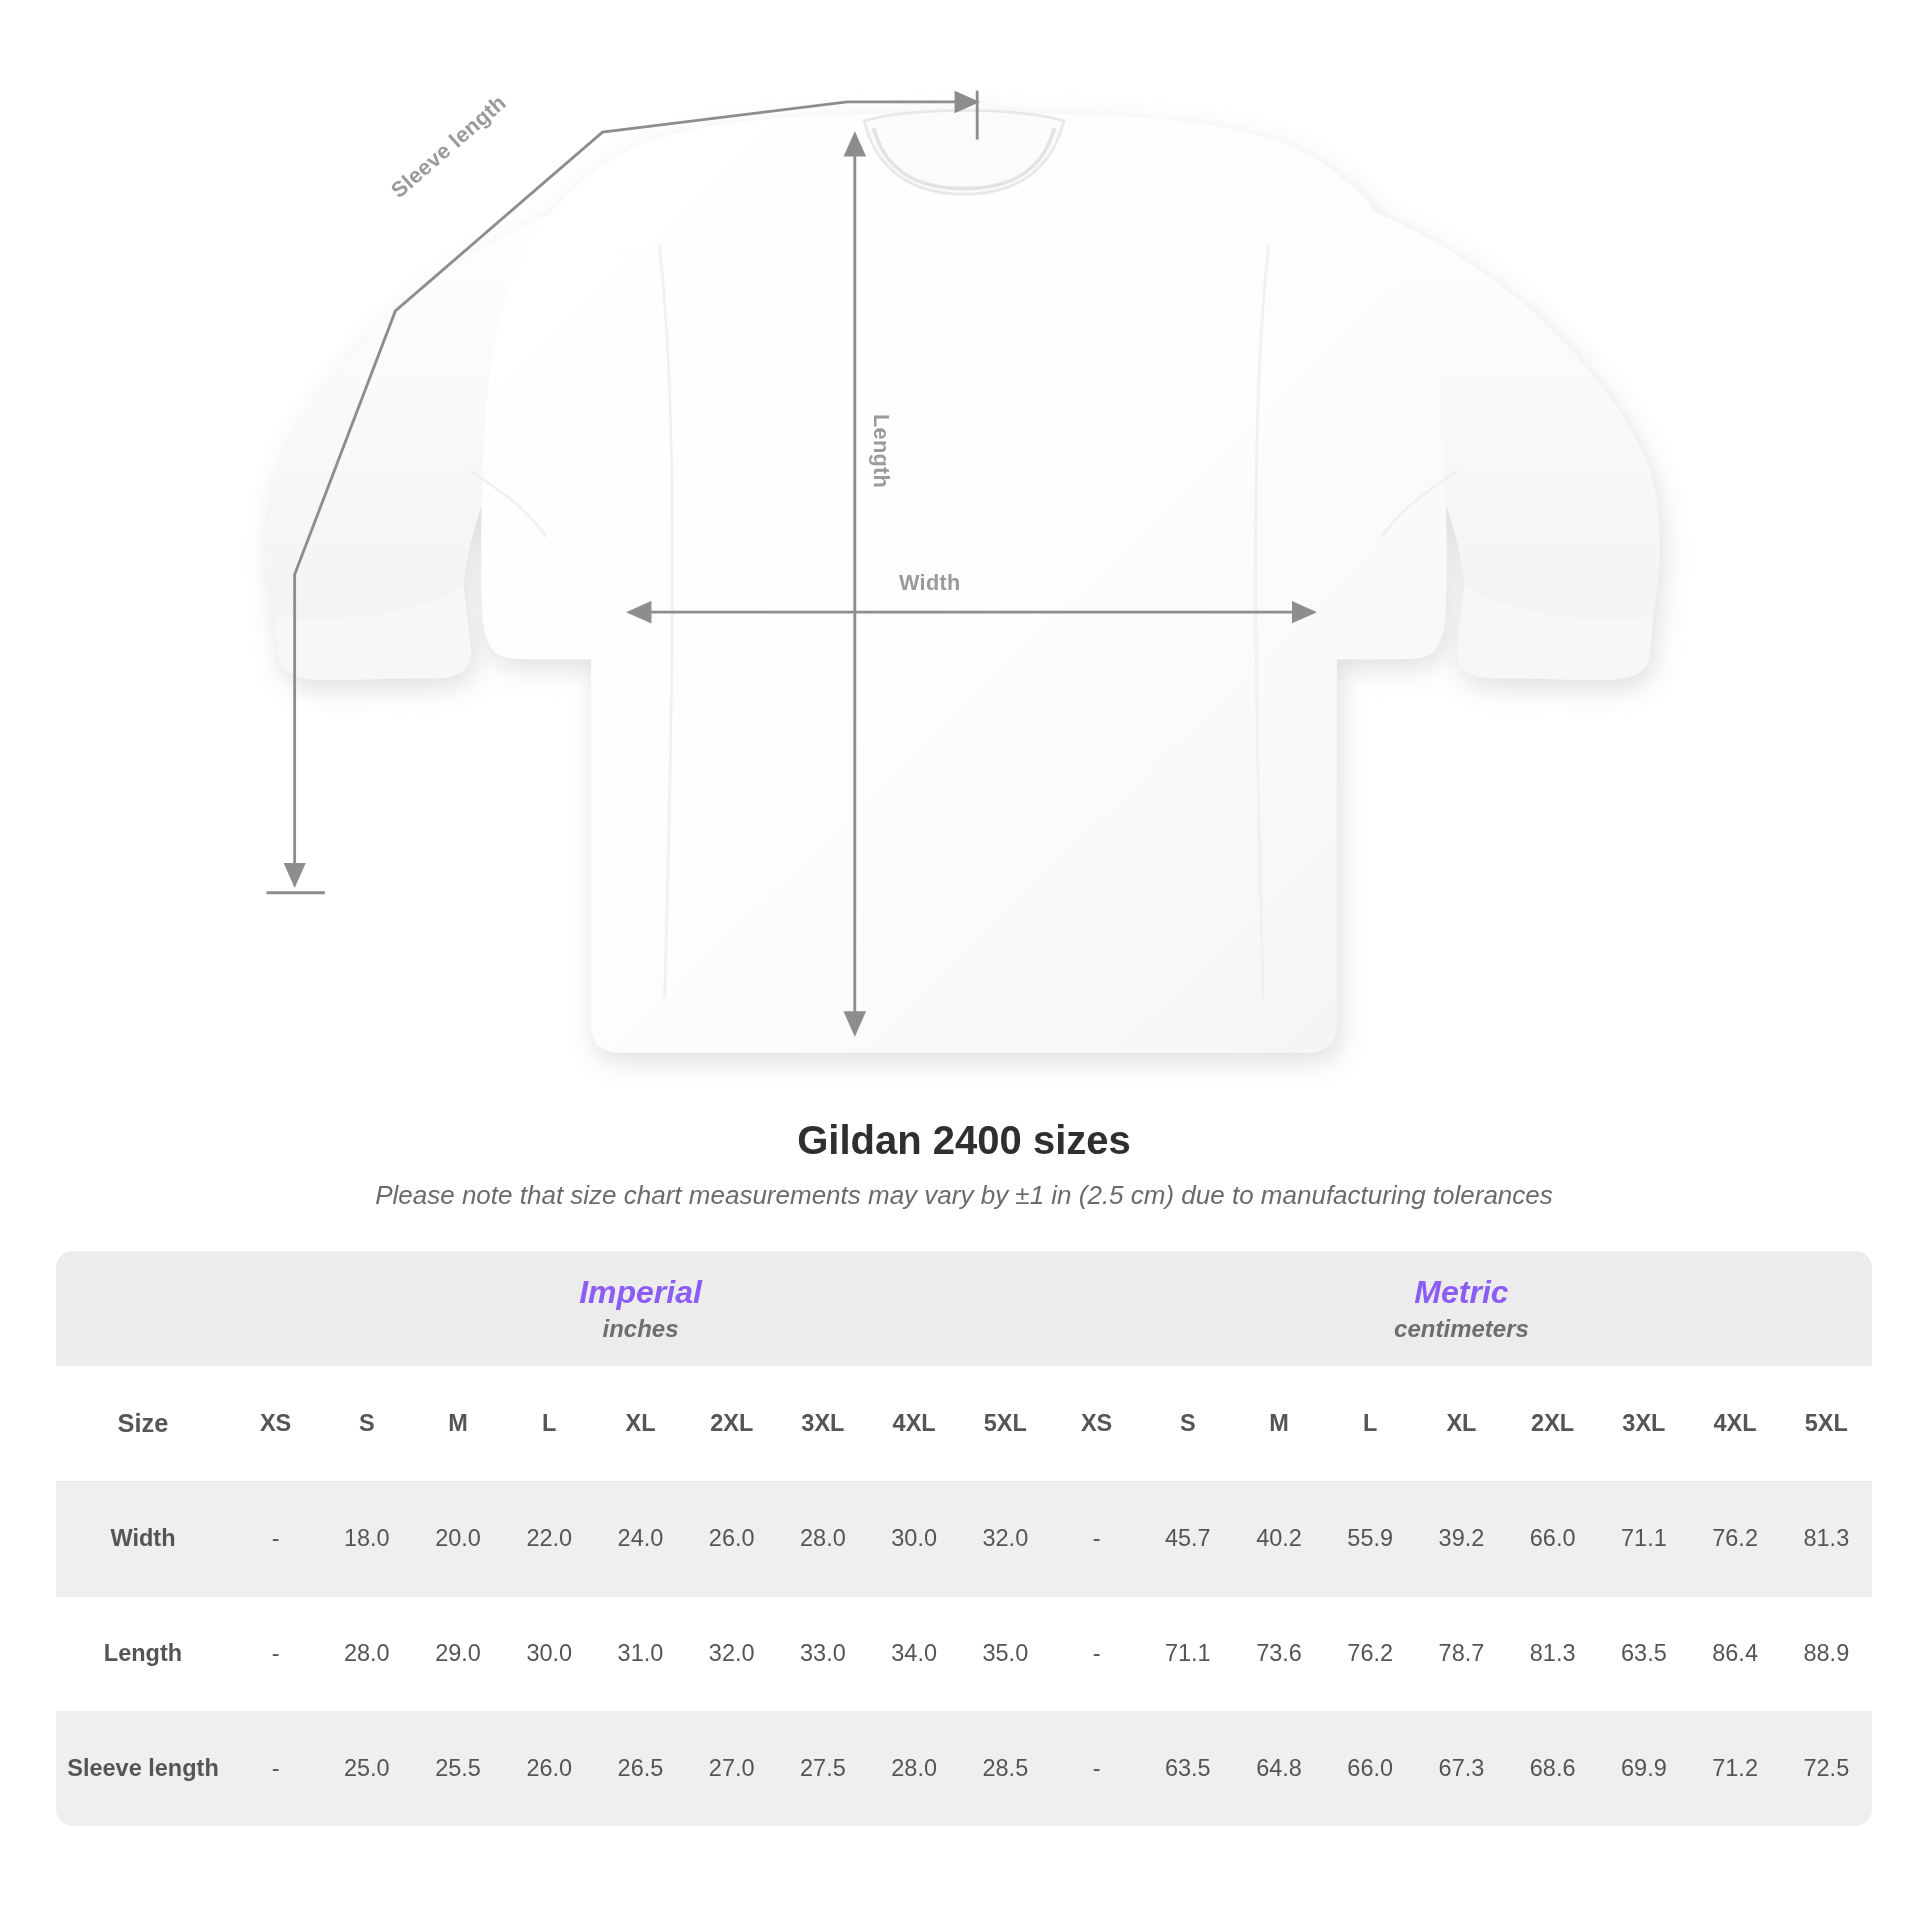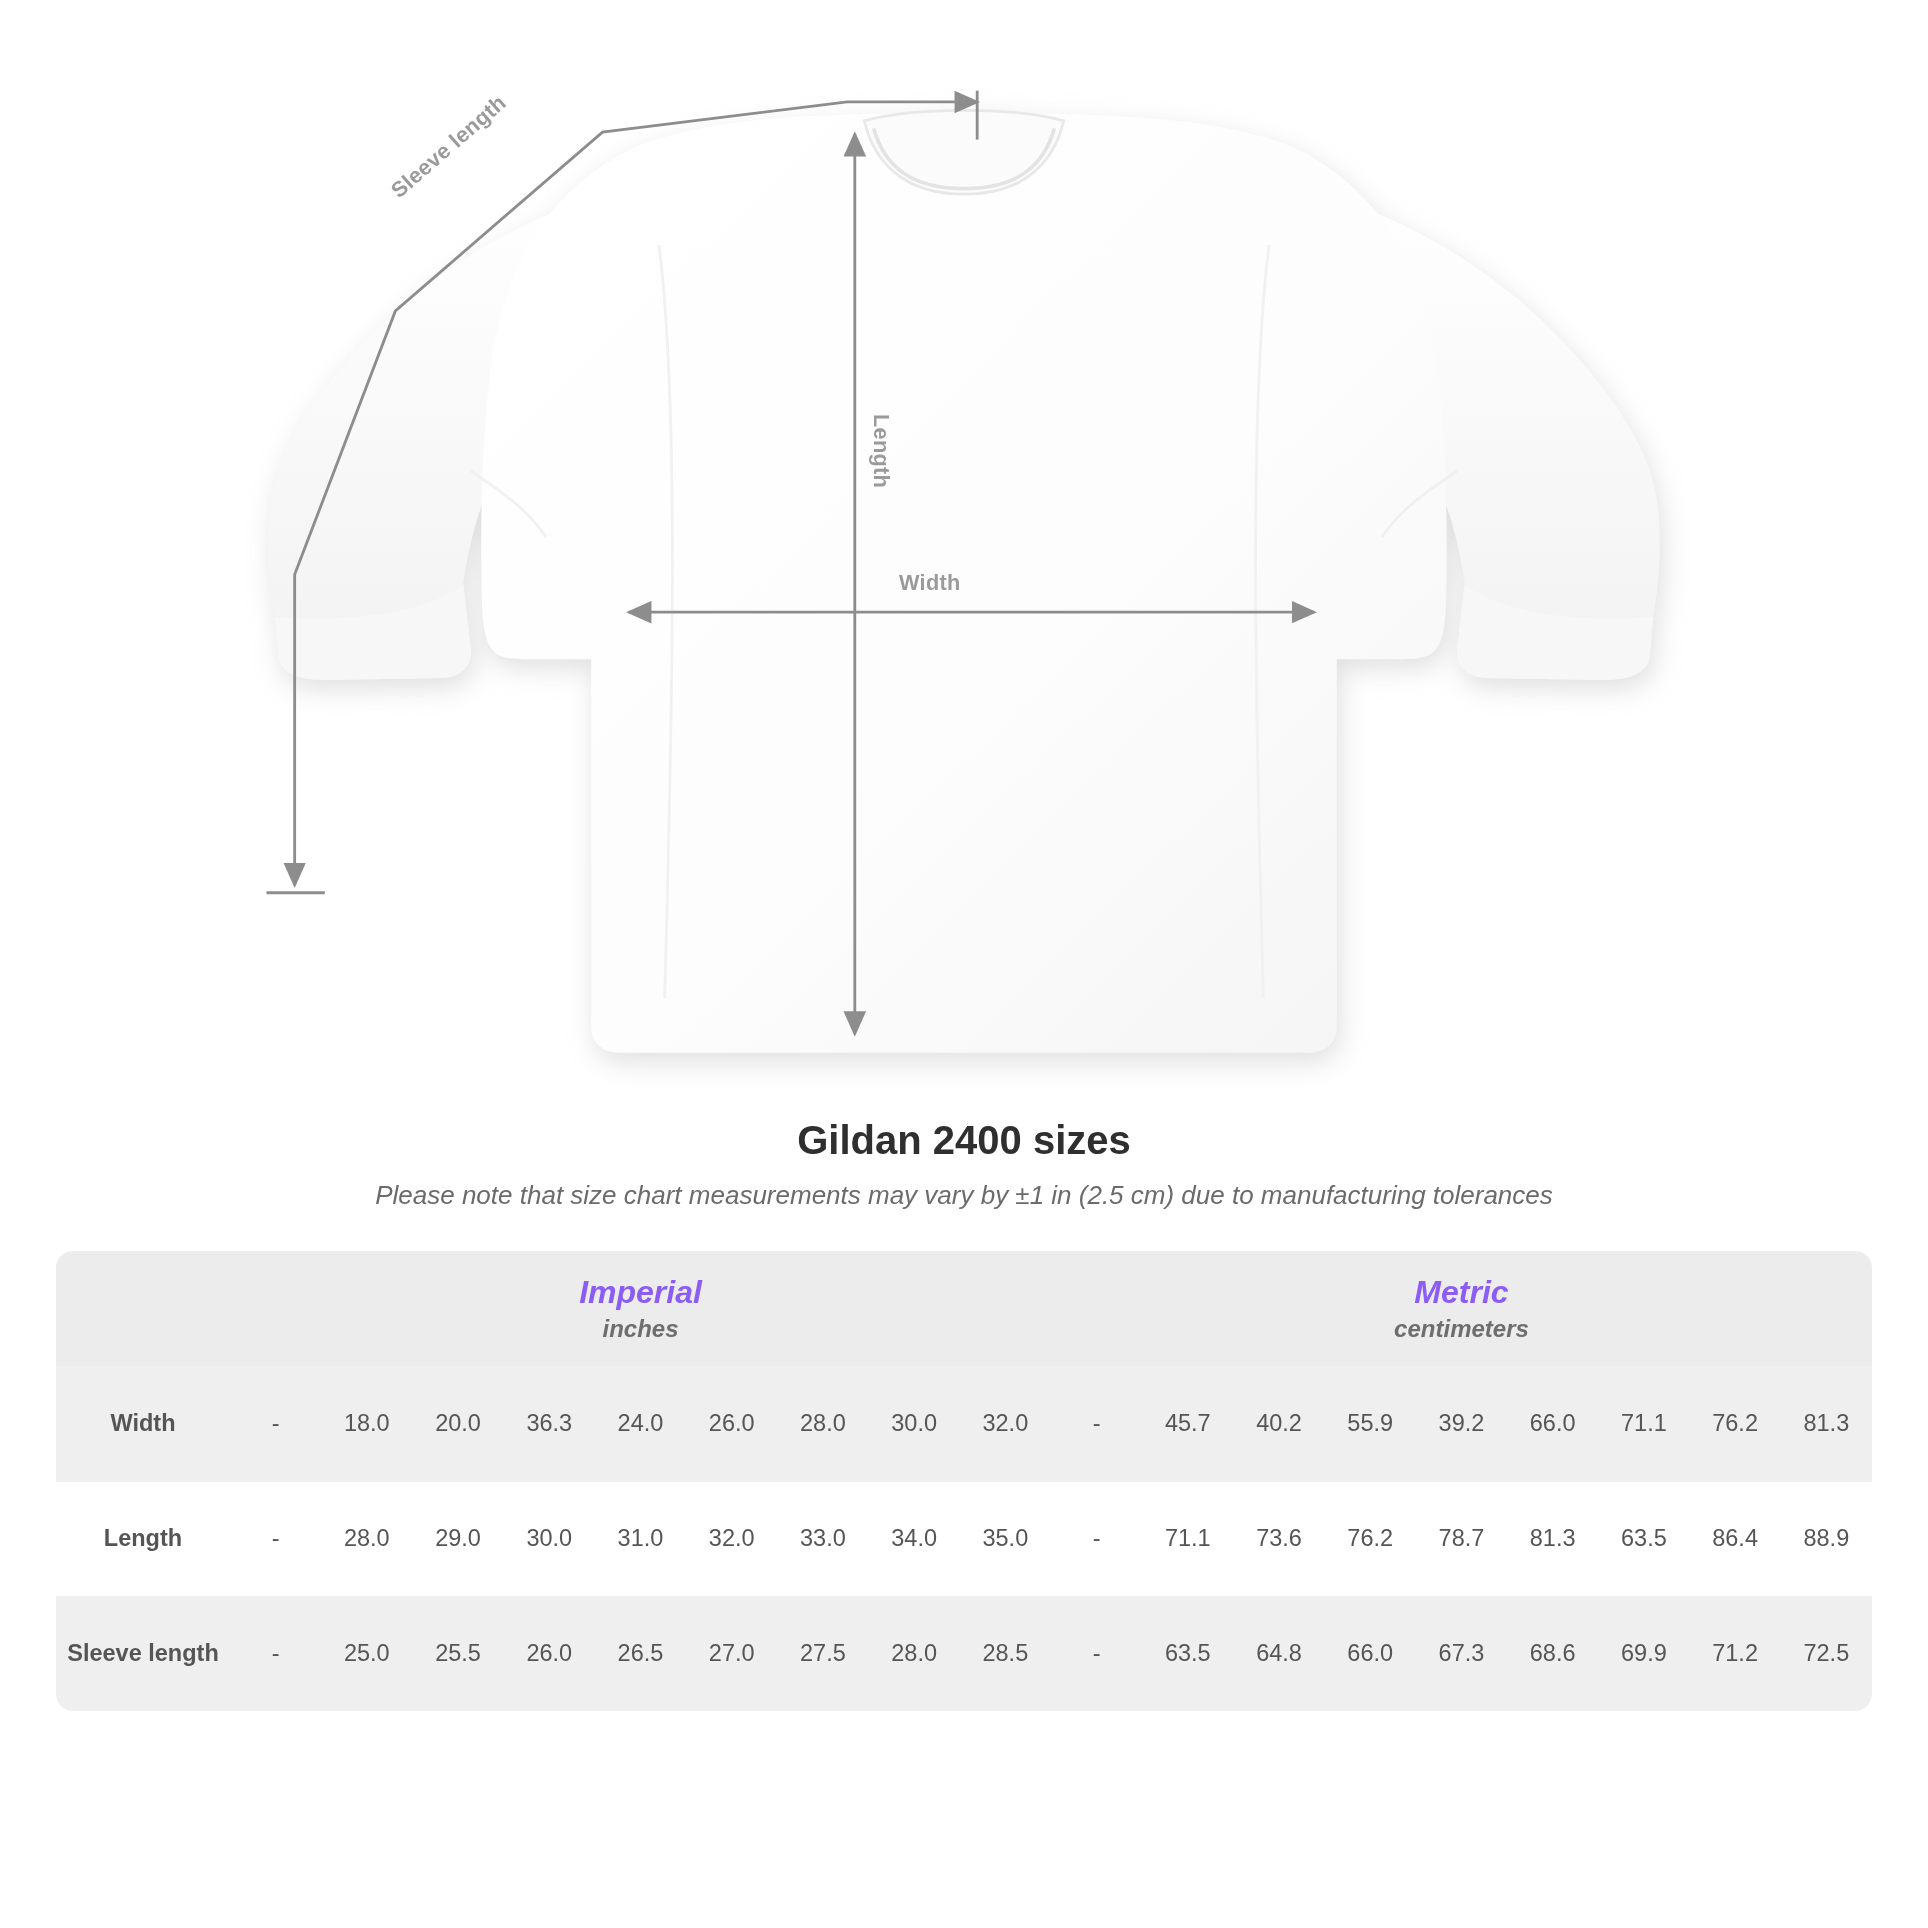--- a/index.html
+++ b/index.html
@@ -260,29 +260,52 @@
           <th class="spacer"></th>
           <th colspan="9">
             <span class="unit-name">Imperial</span>
             <span class="unit-sub">inches</span>
           </th>
           <th colspan="9">
             <span class="unit-name">Metric</span>
             <span class="unit-sub">centimeters</span>
           </th>
         </tr>
+        <tr class="head-row">
+          <th class="rowlabel">Size</th>
+
+          <th>XS</th>
+          <th>S</th>
+          <th>M</th>
+          <th>L</th>
+          <th>XL</th>
+          <th>2XL</th>
+          <th>3XL</th>
+          <th>4XL</th>
+          <th>5XL</th>
+
+          <th>XS</th>
+          <th>S</th>
+          <th>M</th>
+          <th>L</th>
+          <th>XL</th>
+          <th>2XL</th>
+          <th>3XL</th>
+          <th>4XL</th>
+          <th>5XL</th>
+        </tr>
       </thead>
       <tbody>
 
         <tr class="alt">
           <td class="rowlabel">Width</td>
           <td>-</td>
           <td>18.0</td>
           <td>20.0</td>
-          <td>36.3</td>
+          <td>22.0</td>
           <td>24.0</td>
           <td>26.0</td>
           <td>28.0</td>
           <td>30.0</td>
           <td>32.0</td>
           <td>-</td>
           <td>45.7</td>
           <td>40.2</td>
           <td>55.9</td>
           <td>39.2</td>

